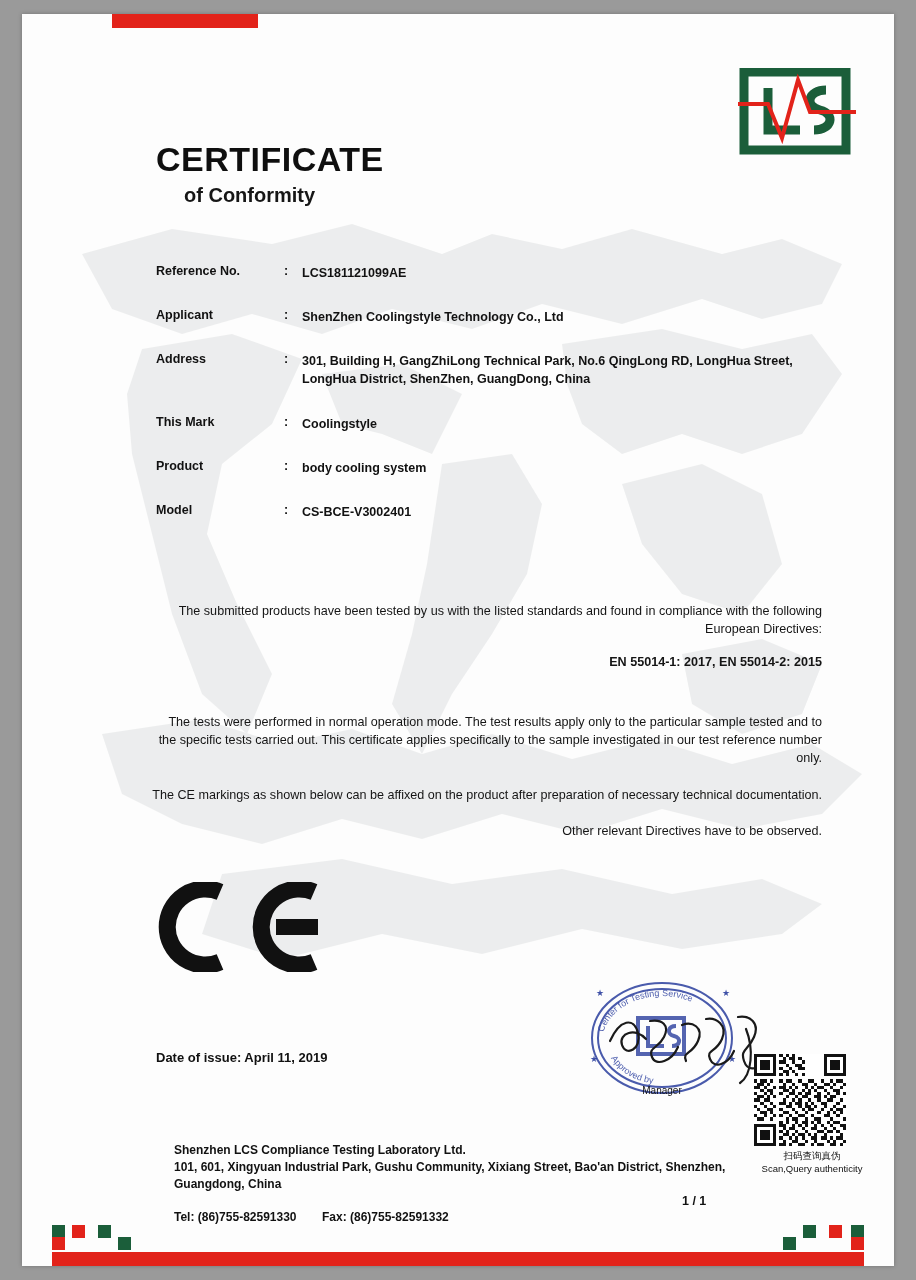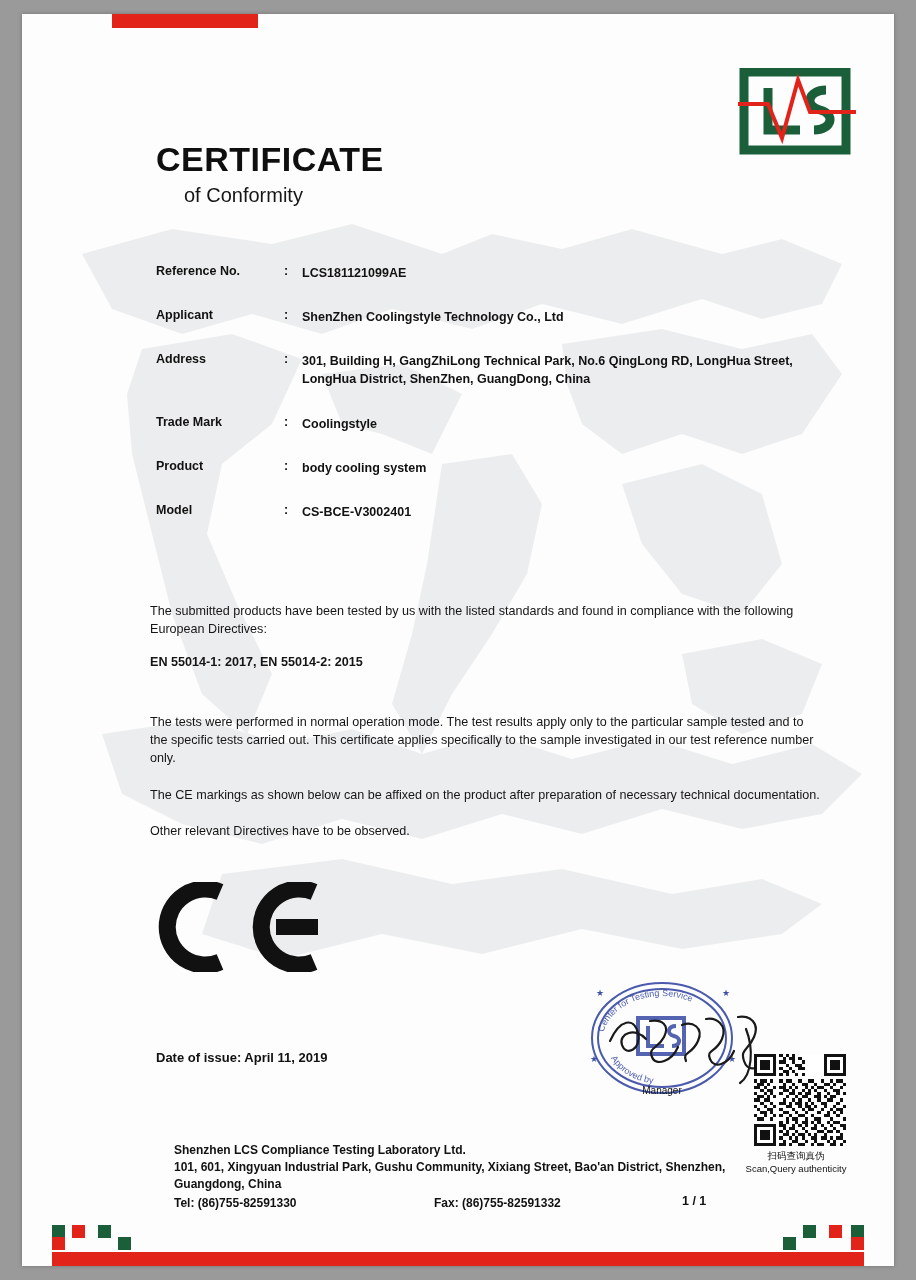--- a/index.html
+++ b/index.html
@@ -91,21 +91,21 @@
   }
   .title-main {
     font-size: 34px;
     font-weight: bold;
     letter-spacing: 0.5px;
     color: #0f0f0f;
     line-height: 1.05;
   }
   .title-sub {
     font-size: 20px;
-    font-weight: normal;
+    font-weight: bold;
     color: #161616;
     margin-top: 6px;
     margin-left: 28px;
   }
 
   
   .fields {
     position: absolute;
     left: 134px;
     top: 250px;
@@ -138,21 +138,21 @@
   
   .body-text {
     position: absolute;
     left: 128px;
     top: 588px;
     width: 672px;
     font-size: 12.6px;
     color: #151515;
     line-height: 1.45;
   }
-  .para { margin-bottom: 15px; }
+  .para { margin-bottom: 15px; text-align: right; }
   .para.bold { font-weight: bold; }
   .para.tight { margin-bottom: 9px; }
 
   
   .ce-mark {
     position: absolute;
     left: 132px;
     top: 868px;
     width: 180px;
     height: 90px;
@@ -186,21 +186,21 @@
   
   .qr {
     position: absolute;
     right: 48px;
     top: 1040px;
     width: 92px;
     height: 92px;
   }
   .qr-caption {
     position: absolute;
-    right: 28px;
+    right: 12px;
     top: 1136px;
     width: 140px;
     text-align: center;
     font-size: 9.5px;
     color: #111;
     line-height: 1.35;
   }
 
   
   .footer {
@@ -209,22 +209,21 @@
     top: 1128px;
     width: 520px;
     font-size: 12px;
     color: #111;
     line-height: 1.42;
     font-weight: bold;
   }
   .footer .line { white-space: nowrap; }
   .footer-contacts {
     display: flex;
-    margin-top: 2px;
-    justify-content: space-between;
+    margin-top: 16px;
   }
   .footer-contacts .col1 { width: 148px; }
   .footer-contacts .col2 { width: 260px; }
 
   .page-num {
     position: absolute;
     left: 660px;
     top: 1180px;
     font-size: 12.5px;
     font-weight: bold;
@@ -290,21 +289,21 @@
         <div class="field-label">Applicant</div>
         <div class="field-colon">:</div>
         <div class="field-value">ShenZhen Coolingstyle Technology Co., Ltd</div>
       </div>
       <div class="field-row">
         <div class="field-label">Address</div>
         <div class="field-colon">:</div>
         <div class="field-value" style="max-width:500px;">301, Building H, GangZhiLong Technical Park, No.6 QingLong RD, LongHua Street, LongHua District, ShenZhen, GuangDong, China</div>
       </div>
       <div class="field-row">
-        <div class="field-label">Trade Mark</div>
+        <div class="field-label">This Mark</div>
         <div class="field-colon">:</div>
         <div class="field-value">Coolingstyle</div>
       </div>
       <div class="field-row">
         <div class="field-label">Product</div>
         <div class="field-colon">:</div>
         <div class="field-value">body cooling system</div>
       </div>
       <div class="field-row">
         <div class="field-label">Model</div>

